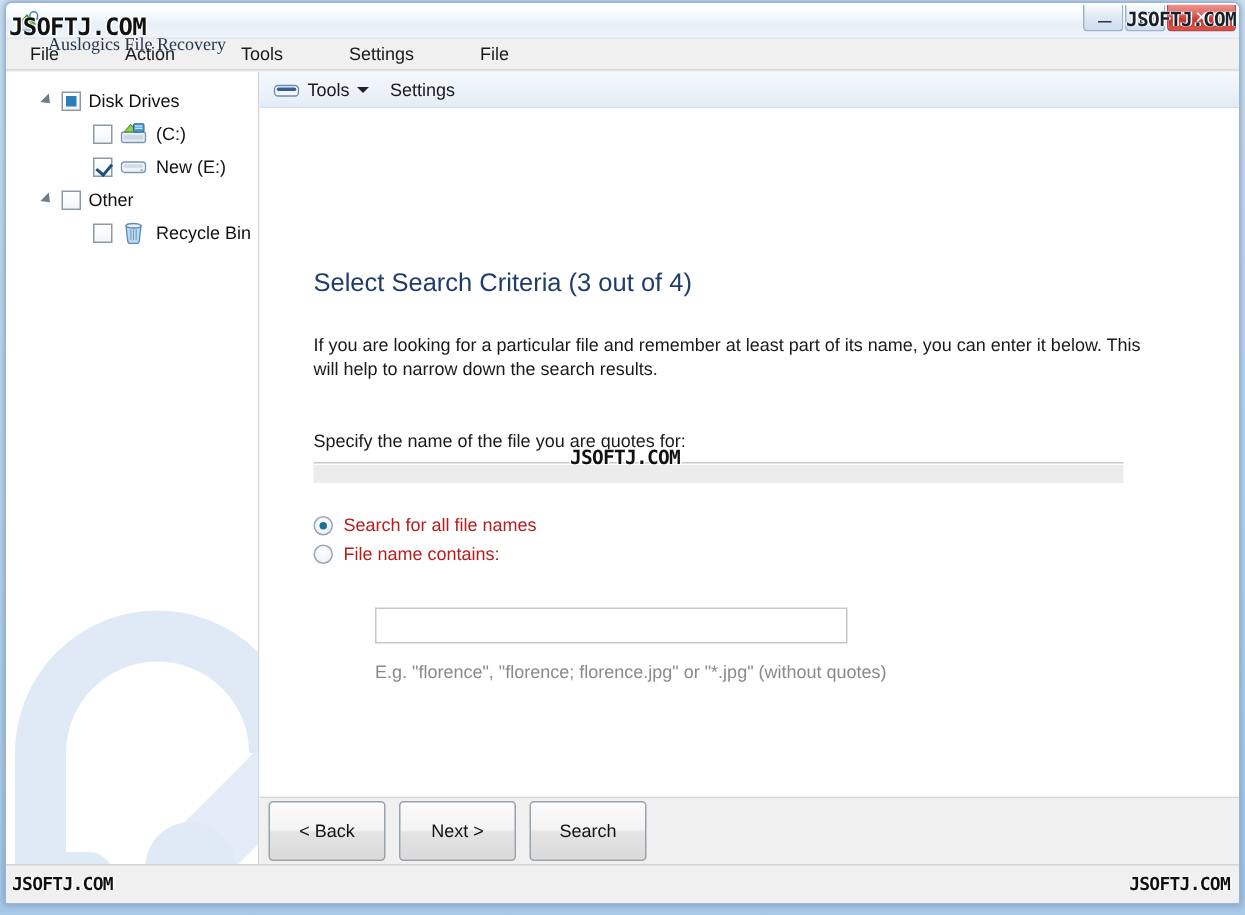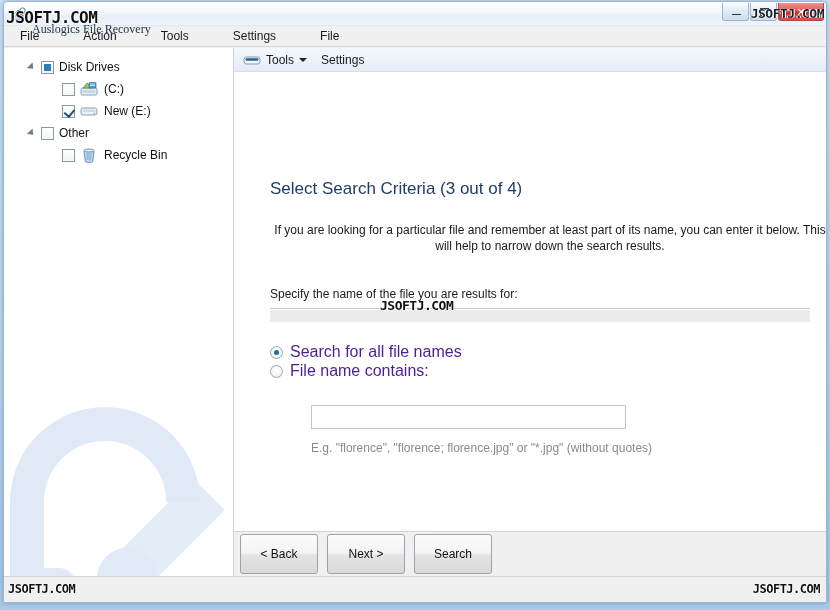--- a/index.html
+++ b/index.html
@@ -100,21 +100,21 @@
   
   #body-split {
     position: absolute;
     left: 0; top: 46px; right: 0; bottom: 26px;
     display: flex;
   }
 
   
   #tree-panel {
     position: relative;
-    width: 230px;
+    width: 169px;
     background: #ffffff;
     border-right: 1px solid #d4d4d4;
     overflow: hidden;
   }
   #tree-panel-inner {
     position: absolute; inset: 0;
     border-left: 1px solid #ffffff;
   }
   
   #sidebar-logo {
@@ -224,40 +224,39 @@
   #wiz-title {
     position: absolute; left: 36px; top: 107px;
     font-size: 17px; color: #1f3d6b;
     white-space: nowrap;
   }
   #wiz-desc {
     position: absolute; left: 36px; top: 150px;
     width: 560px;
     font-size: 12px; color: #1a1a1a;
     line-height: 16px;
-    text-align: center;
   }
   #field-label {
     position: absolute; left: 36px; top: 215px;
     font-size: 12px; color: #1a1a1a;
   }
   #rule-sep {
     position: absolute; left: 36px; top: 236px;
     width: 540px; height: 1px;
     background: #c9c9c9;
   }
   #gray-band {
     position: absolute; left: 36px; top: 238px;
     width: 540px; height: 12px;
     background: #ececec;
   }
   .radio-row {
     position: absolute; left: 36px;
     display: flex; align-items: center;
-    font-size: 16px; color: #4c1d95;
+    font-size: 12px; color: #b91c1c;
     white-space: nowrap;
   }
   #radio-all { top: 271px; }
   #radio-contains { top: 290px; }
   .radio {
     width: 13px; height: 13px; flex: 0 0 auto;
     border-radius: 50%;
     border: 1px solid #9aa7b2;
     background: radial-gradient(circle at 50% 40%, #ffffff 0%, #eef3f7 70%, #dfe7ee 100%);
     margin-right: 7px;
@@ -469,21 +468,21 @@
           <span>Settings</span>
         </div>
       </div>
 
       <div id="wizard">
 
         <div id="wiz-title">Select Search Criteria (3 out of 4)</div>
 
         <div id="wiz-desc">If you are looking for a particular file and remember at least part of its name, you can enter it below. This will help to narrow down the search results.</div>
 
-        <div id="field-label">Specify the name of the file you are results for:</div>
+        <div id="field-label">Specify the name of the file you are quotes for:</div>
         <div id="rule-sep"></div>
         <div id="gray-band"></div>
 
         <div class="radio-row" id="radio-all">
           <span class="radio on"></span>
           <span>Search for all file names</span>
         </div>
 
         <div class="radio-row" id="radio-contains">
           <span class="radio"></span>

